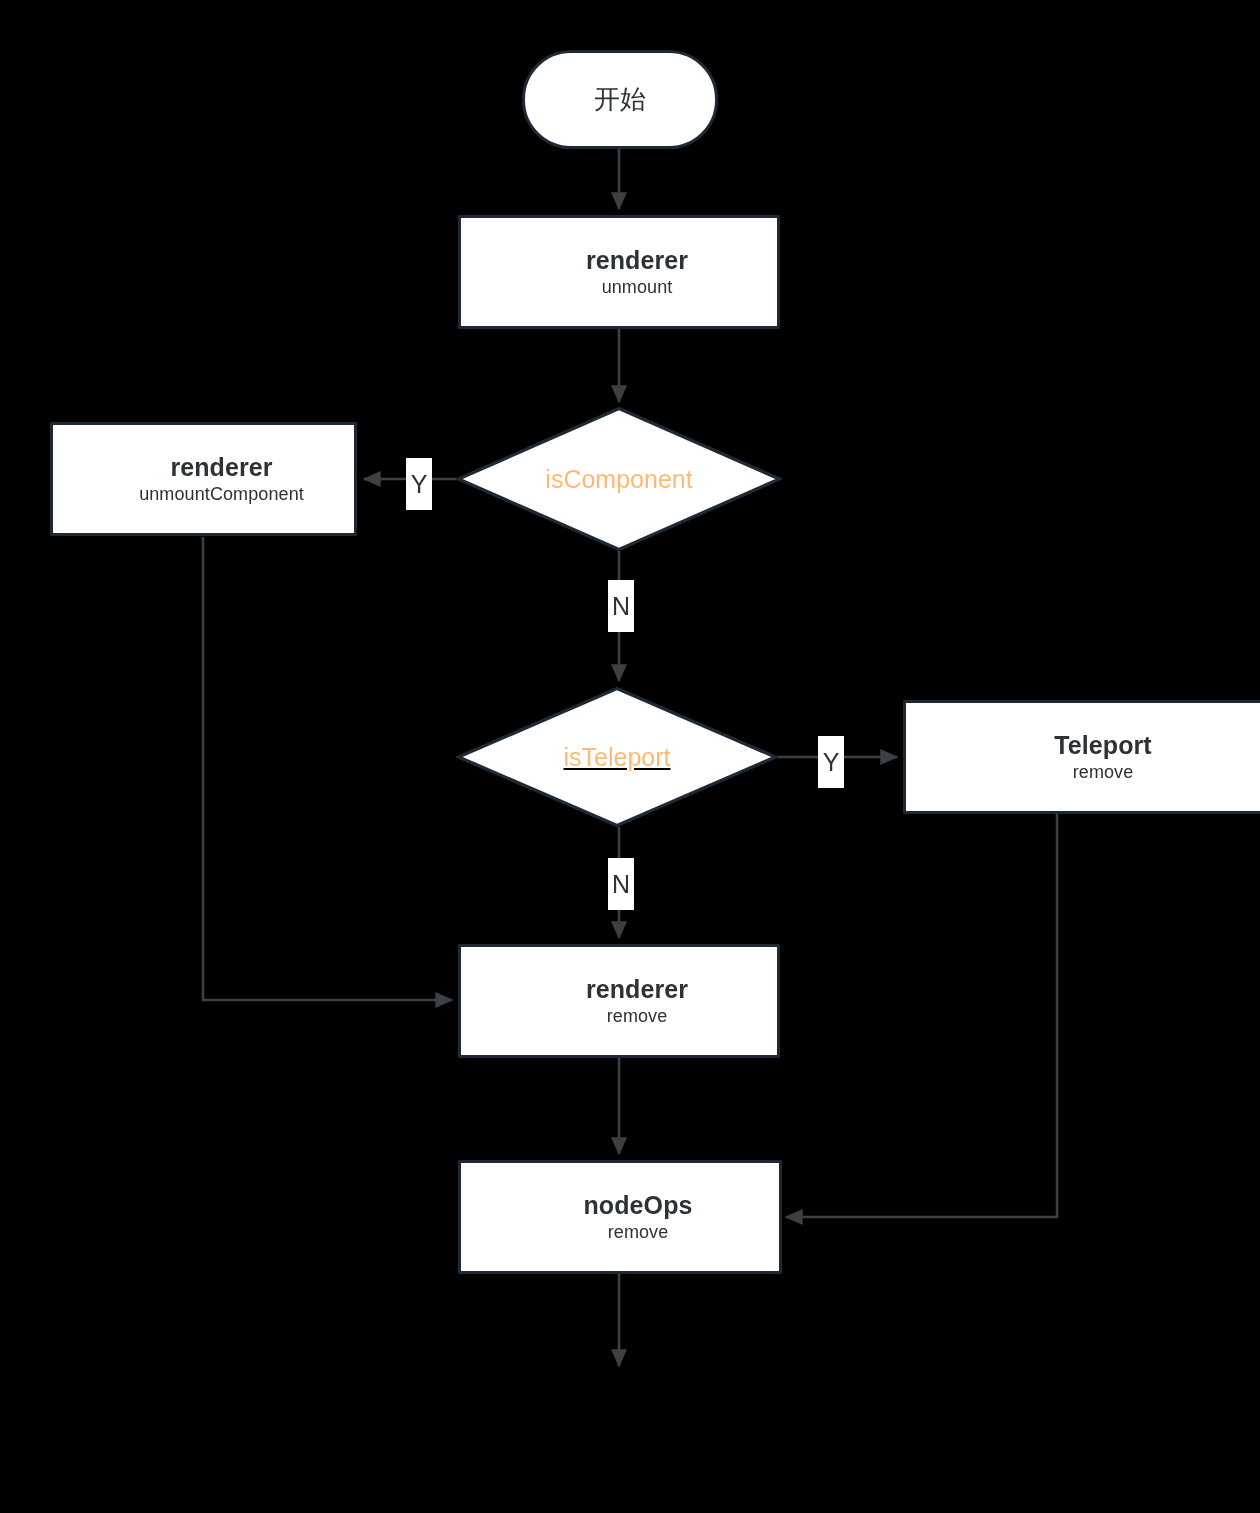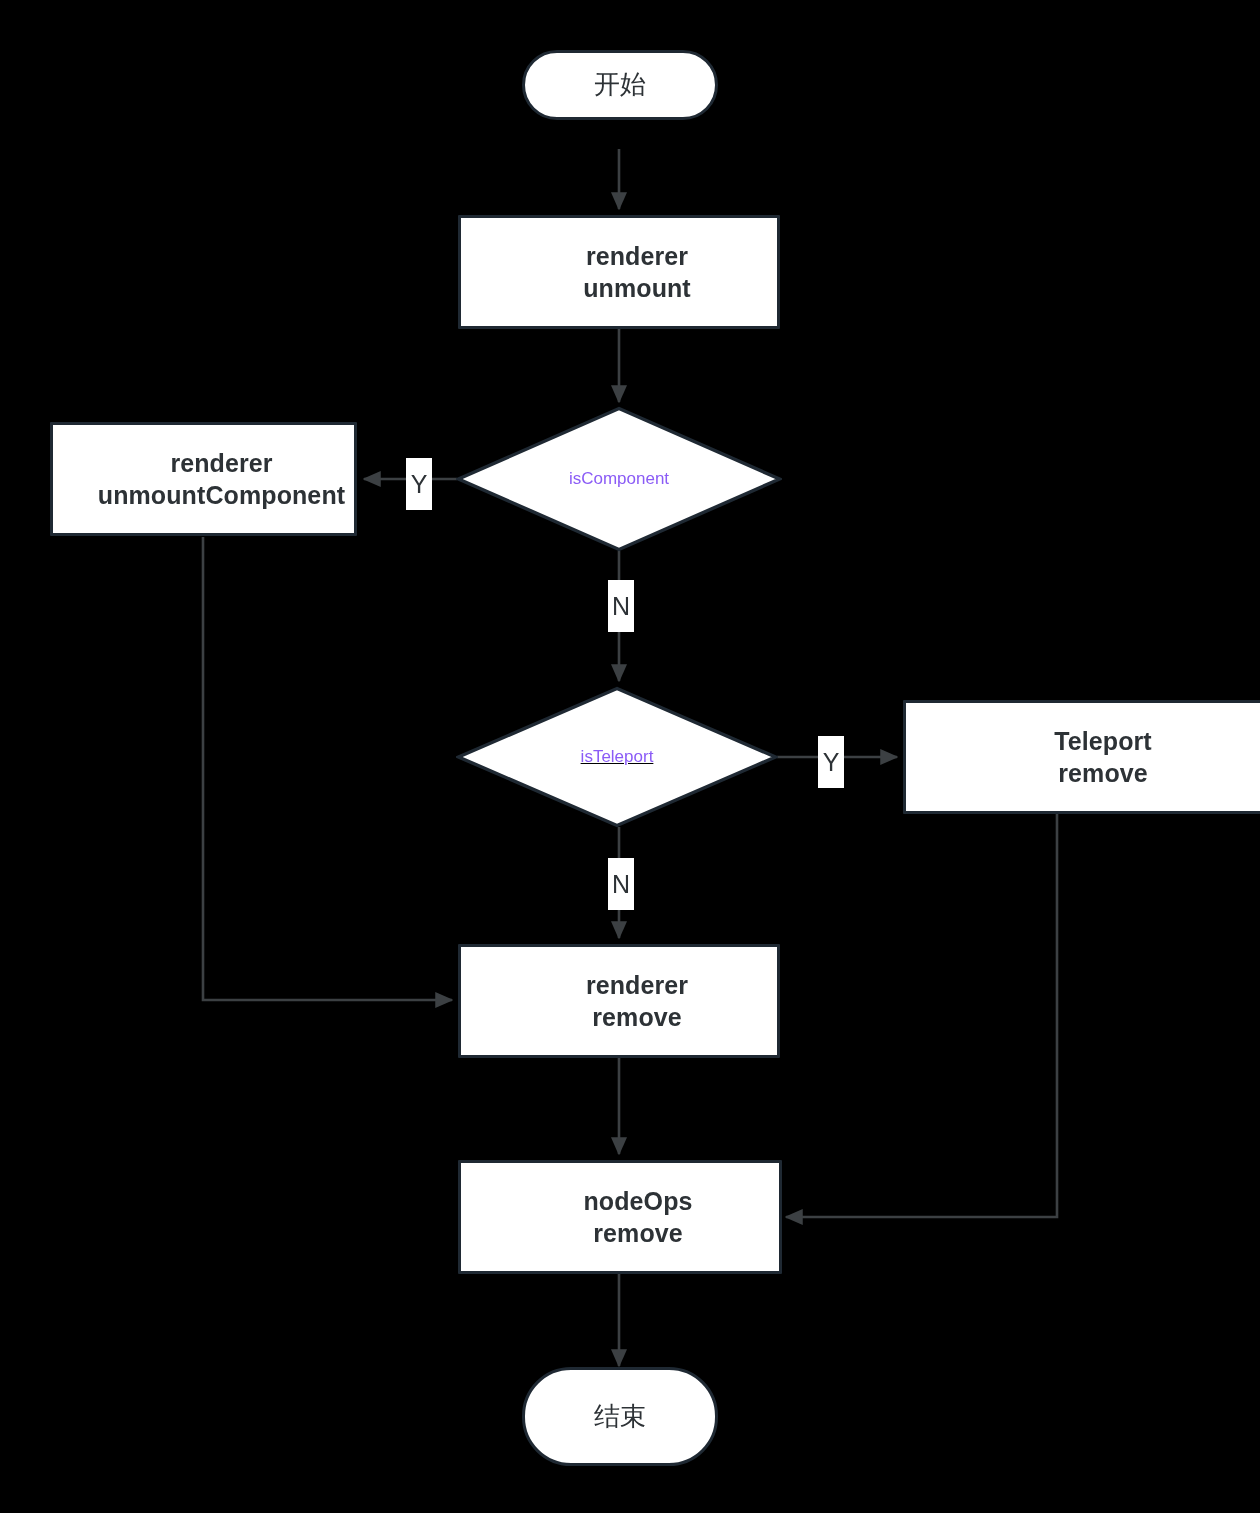--- a/index.html
+++ b/index.html
@@ -43,39 +43,39 @@
   .node.terminal {
     border-radius: 49px;
     font-size: 26px;
   }
   .node .line1 {
     font-weight: bold;
     font-size: 25px;
     letter-spacing: 0.1px;
   }
   .node .line2 {
-    font-weight: bold;
-    font-size: 25px;
+    font-weight: normal;
+    font-size: 18px;
     letter-spacing: 0.1px;
   }
   .decision {
     position: absolute;
     display: flex;
     align-items: center;
     justify-content: center;
   }
   .decision svg {
     position: absolute;
     left: 0;
     top: 0;
   }
   .decision .dlabel {
     position: relative;
-    font-size: 17px;
-    color: #8b5cf6;
+    font-size: 25px;
+    color: #fdba74;
     white-space: nowrap;
     text-align: right;
   }
   .edge-label {
     position: absolute;
     background: #ffffff;
     color: #2d3236;
     font-size: 25px;
     line-height: 1;
     display: flex;
@@ -112,21 +112,21 @@
       <path d="M 203 537 L 203 1000 L 452 1000" marker-end="url(#arrow)"></path>
 
       <path d="M 619 1058 L 619 1154" marker-end="url(#arrow)"></path>
 
       <path d="M 1057 814 L 1057 1217 L 786 1217" marker-end="url(#arrow)"></path>
 
       <path d="M 619 1273 L 619 1366" marker-end="url(#arrow)"></path>
     </g>
   </svg>
 
-  <div class="node terminal" style="left:522px; top:50px; width:196px; height:70px;">
+  <div class="node terminal" style="left:522px; top:50px; width:196px; height:99px;">
     <span>开始</span>
   </div>
 
   <div class="node process" style="left:458px; top:215px; width:322px; height:114px;">
     <span class="line1">renderer</span>
     <span class="line2">unmount</span>
   </div>
 
   <div class="decision" style="left:456px; top:406px; width:326px; height:146px;">
     <svg width="326" height="146" viewBox="0 0 326 146">
@@ -155,23 +155,20 @@
   <div class="node process" style="left:458px; top:944px; width:322px; height:114px;">
     <span class="line1">renderer</span>
     <span class="line2">remove</span>
   </div>
 
   <div class="node process" style="left:458px; top:1160px; width:324px; height:114px;">
     <span class="line1">nodeOps</span>
     <span class="line2">remove</span>
   </div>
 
-  <div class="node terminal" style="left:522px; top:1367px; width:196px; height:99px;">
-    <span>结束</span>
-  </div>
 
   <div class="edge-label" style="left:406px; top:458px; width:22px; height:42px;">
     <span>Y</span>
   </div>
 
   <div class="edge-label" style="left:608px; top:580px; width:22px; height:42px;">
     <span>N</span>
   </div>
 
   <div class="edge-label" style="left:818px; top:736px; width:22px; height:42px;">

